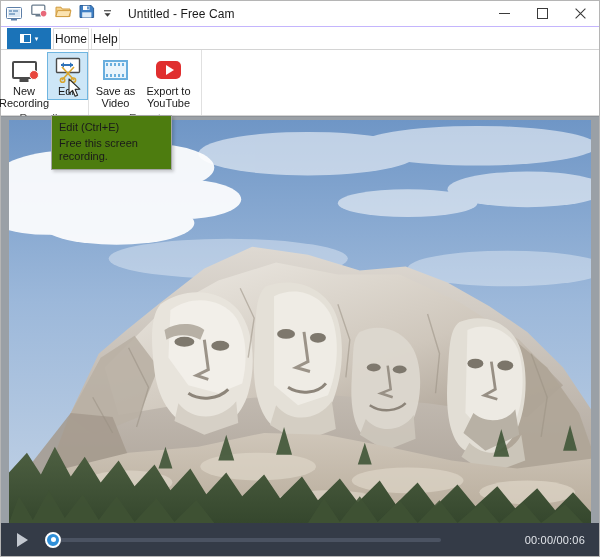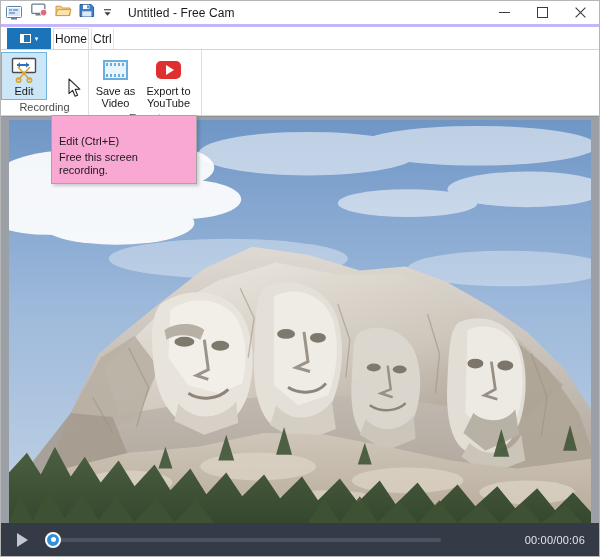--- a/index.html
+++ b/index.html
@@ -16,21 +16,21 @@
     border: 1px solid #b5b5b5;
     display: flex; flex-direction: column;
   }
 
   
   .title-bar {
     height: 26px; min-height: 26px;
     background: #ffffff;
     display: flex; align-items: center;
     position: relative;
-    border-bottom: 3px solid #c4b5fd;
+    border-bottom: 1px solid #c4b5fd;
   }
   .app-logo {
     width: 16px; height: 16px;
     margin-left: 5px; margin-right: 8px;
     position: relative;
     flex: 0 0 auto;
   }
   .qat {
     display: flex; align-items: center; gap: 6px;
     flex: 0 0 auto;
@@ -200,25 +200,25 @@
     border-top: 5px solid transparent;
     border-bottom: 5px solid transparent;
     margin-left: 2px;
   }
   .ico-edit-wrap { width: 28px; height: 26px; position: relative; }
 
   
   .tooltip {
     position: absolute;
     left: 50px; top: 114px;
-    width: 146px;
-    background: #f9a8d4;
+    width: 121px;
+    background: #4d7c0f;
     border: 1px solid #a6a6a6;
     box-shadow: 2px 2px 3px rgba(0,0,0,0.18);
-    padding: 19px 7px 6px 7px;
+    padding: 5px 7px 6px 7px;
     z-index: 40;
   }
   .tt-title {
     font-size: 11px; color: #1a1a1a;
     margin-bottom: 4px;
   }
   .tt-body {
     font-size: 11px; color: #1a1a1a;
     line-height: 13px;
   }
@@ -391,28 +391,37 @@
 
   <div class="tab-strip">
     <div class="file-tab">
       <span class="bar-ico"></span>
       <span class="cv">▾</span>
     </div>
     <div class="rib-tab active">
       <span>Home</span>
     </div>
     <div class="rib-tab">
-      <span>Ctrl</span>
+      <span>Help</span>
     </div>
   </div>
 
   <div class="ribbon">
 
     <div class="rgroup" style="width:88px;">
       <div class="rgroup-items">
+        <div class="rbtn">
+          <div class="rbtn-ico">
+            <div class="ico-monitor">
+                <span class="rec-dot"></span>
+              </div>
+          </div>
+          <div class="rbtn-lbl">New
+Recording</div>
+        </div>
         <div class="rbtn selected">
           <div class="rbtn-ico">
             <div class="ico-edit-wrap">
               <svg width="28" height="26" viewBox="0 0 28 26">
                 <rect x="2.5" y="1.5" width="23" height="14" rx="1" fill="#ffffff" stroke="#4a4a4a" stroke-width="1.4"></rect>
                 <path d="M7 8 L19 8" stroke="#2f72b8" stroke-width="2"></path>
                 <path d="M7 8 L10 5.2 L10 10.8 Z" fill="#2f72b8"></path>
                 <path d="M19 8 L16 5.2 L16 10.8 Z" fill="#2f72b8"></path>
                 <path d="M8 23 L20 10" stroke="#d8a52e" stroke-width="1.6" fill="none"></path>
                 <path d="M20 23 L8 10" stroke="#d8a52e" stroke-width="1.6" fill="none"></path>

